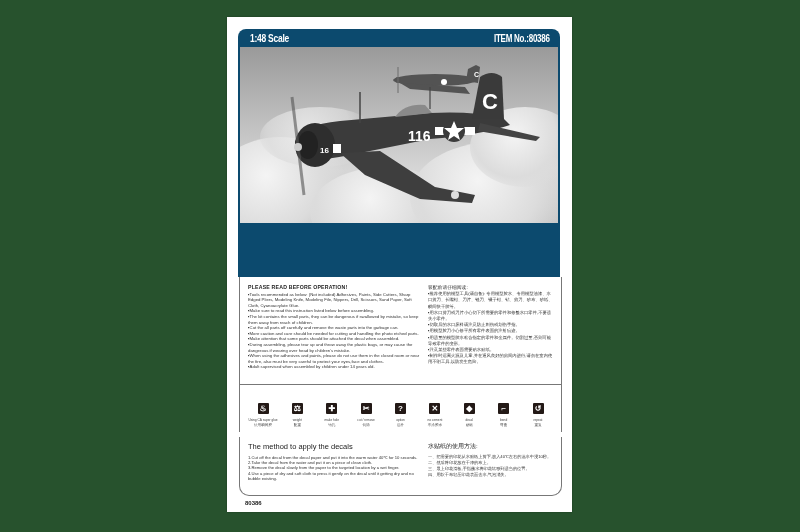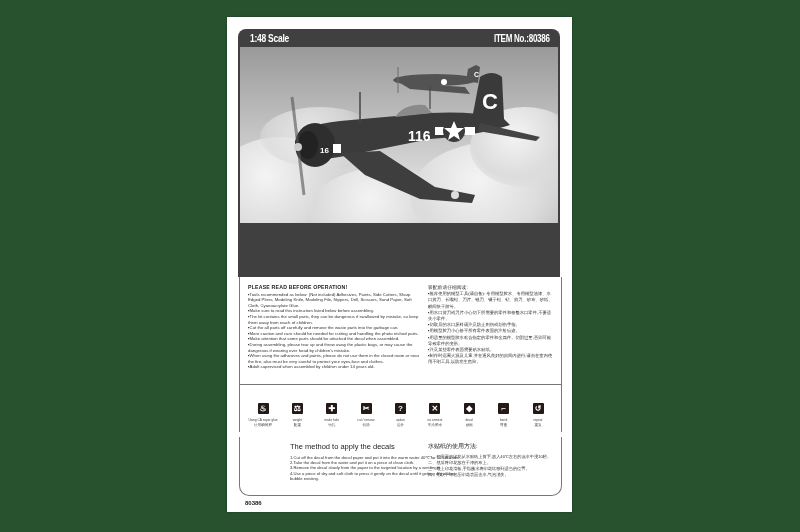--- a/index.html
+++ b/index.html
@@ -14,21 +14,21 @@
     position: absolute;
     left: 227px; top: 17px;
     width: 345px; height: 495px;
     background: #ffffff;
     box-shadow: 0 0 2px rgba(0,0,0,0.3);
   }
   .hero-frame {
     position: absolute;
     left: 11px; top: 12px;
     width: 322px; height: 248px;
-    background: #404040;
+    background: #0c4a6e;
     border-radius: 8px 8px 0 0;
     overflow: hidden;
   }
   .top-bar {
     position: absolute; left: 0; top: 0; right: 0; height: 18px;
     color: #fff; font-weight: bold;
     font-family: "Liberation Sans", sans-serif;
     font-size: 10px; line-height: 18px;
     letter-spacing: -0.3px;
   }
@@ -96,21 +96,21 @@
   .icon-en { font-size: 3.2px; color: #444; margin-top: 3px; white-space: nowrap; }
   .icon-cn { font-size: 3.6px; color: #444; margin-top: 1px; }
   .decal-box {
     position: absolute; left: 12px; top: 420px;
     width: 321px; height: 58px;
     border: 1px solid #777; border-top: none;
     border-radius: 0 0 10px 10px;
   }
   .decal-en {
     position: absolute; left: 8px; top: 6px; width: 178px;
-    font-size: 4.2px; line-height: 5.2px; color: #333; margin-left: 42px;
+    font-size: 4.2px; line-height: 5.2px; color: #333;
   }
   .decal-en .head { font-size: 7.5px; color: #222; margin-bottom: 4px; line-height: 8px; }
   .decal-cn {
     position: absolute; left: 188px; top: 6px; width: 128px;
     font-size: 4.2px; line-height: 6px; color: #333;
   }
   .decal-cn .head { font-size: 6px; color: #222; margin-bottom: 4px; line-height: 7px; }
   .footer-code {
     position: absolute; left: 18px; top: 483px;
     font-size: 6px; font-weight: bold; color: #222;

